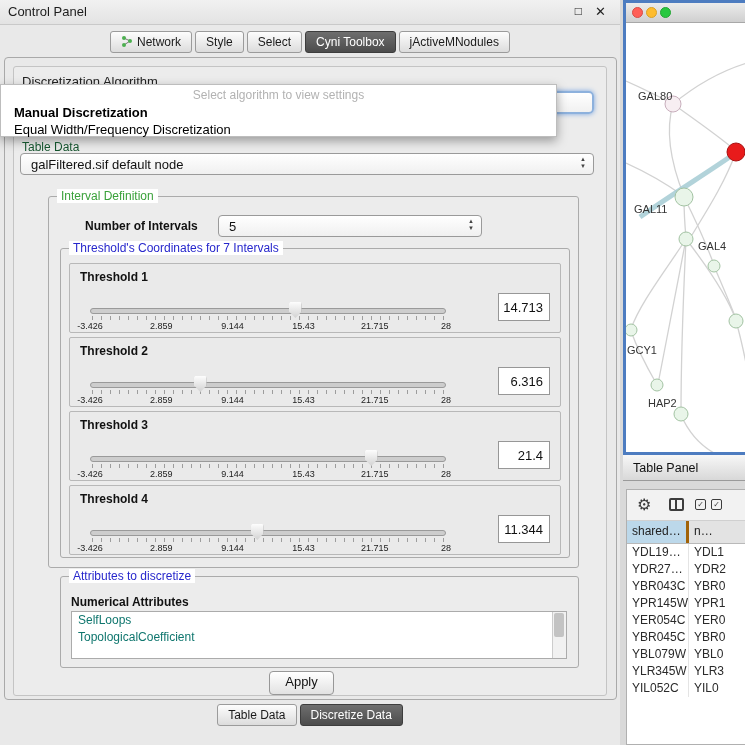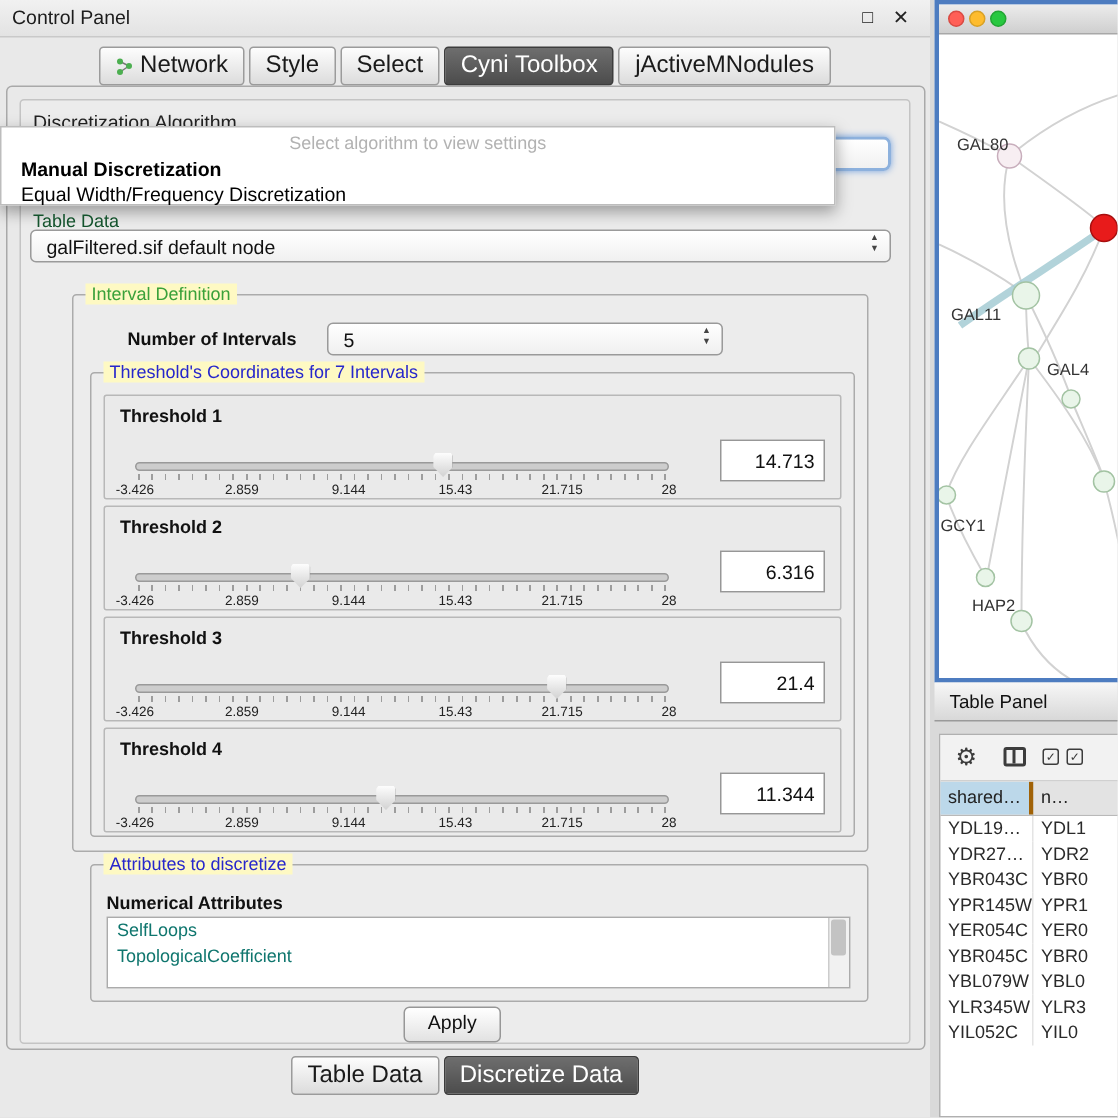--- a/index.html
+++ b/index.html
@@ -14,22 +14,22 @@
   .titlebar{position:absolute;left:0;top:0;width:100%;height:24px;background:linear-gradient(#f1f1f1,#e3e3e3);border-bottom:1px solid #c9c9c9;}
   .titlebar .title{position:absolute;left:8px;top:4px;font-size:13px;color:#1c1c1c;}
   .winbtn{position:absolute;top:4px;font-size:13px;color:#222;cursor:default;line-height:15px;}
   #float-btn{right:38px;font-size:12px;}
   #close-btn{right:14px;font-weight:bold;}
   
   .tabrow{position:absolute;left:0;width:620px;display:flex;justify-content:center;gap:3px;}
   #top-tabs{top:31px;}
   #bottom-tabs{top:704px;}
   .tab{
-    display:flex;align-items:center;gap:4px;
-    padding:3px 10px;font-size:16px;color:#1a1a1a;
+    display:flex;align-items:flex-start;gap:4px;
+    padding:3px 10px;font-size:12px;color:#1a1a1a;
     background:linear-gradient(#fdfdfd,#dcdcdc);
     border:1px solid #9b9b9b;border-radius:3px;cursor:default;white-space:nowrap;
   }
   .tab.selected{background:linear-gradient(#6e6e6e,#4c4c4c);color:#fff;border-color:#3d3d3d;}
   
   .outer-frame{position:absolute;left:4px;top:57px;width:611px;height:641px;border:1px solid #a9a9a9;border-radius:4px;}
   .inner-frame{position:absolute;left:13px;top:66px;width:592px;height:628px;border:1px solid #c4c4c4;border-radius:3px;background:#ececec;}
   
   #algo-label{position:absolute;left:22px;top:74px;font-size:13px;color:#222;}
   #algo-combo-stub{
@@ -48,21 +48,21 @@
   #table-data-label{position:absolute;left:22px;top:140px;font-size:12px;color:#14532d;}
   .combo{
     position:absolute;height:22px;border:1px solid #9a9a9a;border-radius:4px;
     background:linear-gradient(#ffffff,#f0f0f0);box-sizing:border-box;
   }
   #table-data-combo{left:20px;top:153px;width:574px;}
   .combo .combo-text{position:absolute;left:10px;top:3px;font-size:13px;color:#111;}
   .combo .spin{position:absolute;right:7px;top:2px;display:flex;flex-direction:column;line-height:7px;font-size:6px;color:#444;}
   
   .fieldset{position:absolute;border:1px solid #ababab;border-radius:3px;}
-  .legend{position:absolute;top:-8px;left:8px;background:#fef9c3;padding:0 4px;font-size:12px;}
+  .legend{position:absolute;top:-8px;left:8px;background:#ffffff;padding:0 4px;font-size:12px;}
   .legend.green{color:#3aa13a;}
   .legend.blue{color:#2727cc;}
   #interval-fieldset{left:48px;top:196px;width:529px;height:370px;}
   #intervals-label{position:absolute;left:37px;top:23px;font-size:12px;font-weight:bold;color:#111;}
   #intervals-spinner{left:170px;top:19px;width:264px;}
   #thresholds-fieldset{left:60px;top:248px;width:508px;height:308px;}
   .threshold-row{position:relative;height:68px;margin:4px 8px;border:1px solid #b8b8b8;border-radius:2px;background:#eaeaea;}
   .threshold-row:first-of-type{margin-top:14px;}
   .t-label{position:absolute;left:10px;top:6px;font-size:12px;font-weight:bold;color:#111;}
   .slider{position:absolute;left:20px;top:40px;width:356px;height:26px;}
@@ -77,21 +77,21 @@
   .tick-labels span:nth-child(4){left:60%;}
   .tick-labels span:nth-child(5){left:80%;}
   .tick-labels span:nth-child(6){left:100%;}
   .thumb{
     position:absolute;top:-2px;width:13px;height:16px;transform:translateX(-50%);
     background:linear-gradient(#fdfdfd,#d2d2d2);
     clip-path:polygon(10% 0,90% 0,100% 12%,100% 58%,50% 100%,0 58%,0 12%);
     filter:drop-shadow(0 0 1px #777);
   }
   .value-box{
-    position:absolute;right:10px;top:29px;width:70px;height:28px;background:#fff;
+    position:absolute;right:10px;top:29px;width:52px;height:28px;background:#fff;
     border:1px solid #979797;font-size:13px;color:#111;text-align:right;
     line-height:28px;padding-right:6px;box-sizing:border-box;
   }
   #attributes-fieldset{left:60px;top:576px;width:517px;height:90px;}
   #attr-header{position:absolute;left:10px;top:18px;font-size:12px;font-weight:bold;color:#111;}
   .listbox{position:absolute;left:10px;top:34px;width:496px;height:48px;background:#fff;border:1px solid #ababab;overflow:hidden;box-sizing:border-box;}
   .listbox .litem{font-size:12px;color:#0f766e;padding:1px 0 1px 6px;line-height:15px;cursor:default;}
   .vscroll{position:absolute;right:0;top:0;width:13px;height:100%;background:#f1f1f1;border-left:1px solid #ccc;}
   .vscroll .vthumb{position:absolute;left:1px;top:1px;width:10px;height:24px;background:#c3c3c3;border-radius:2px;}
   #apply-button{

